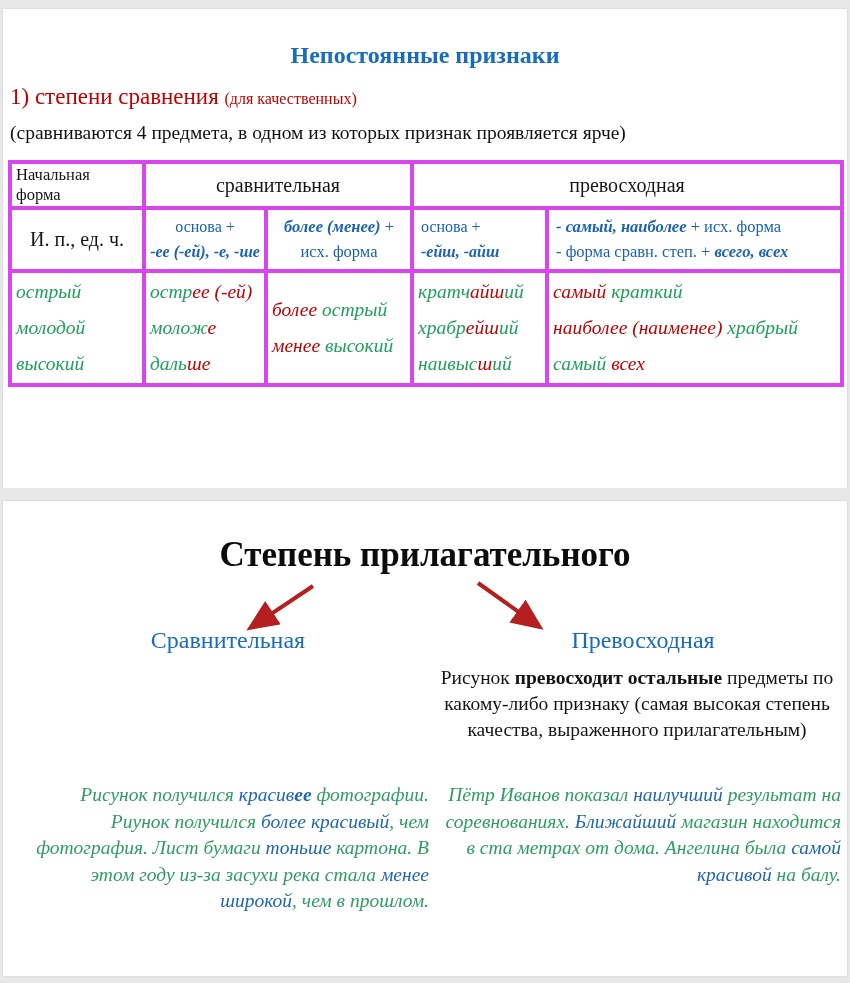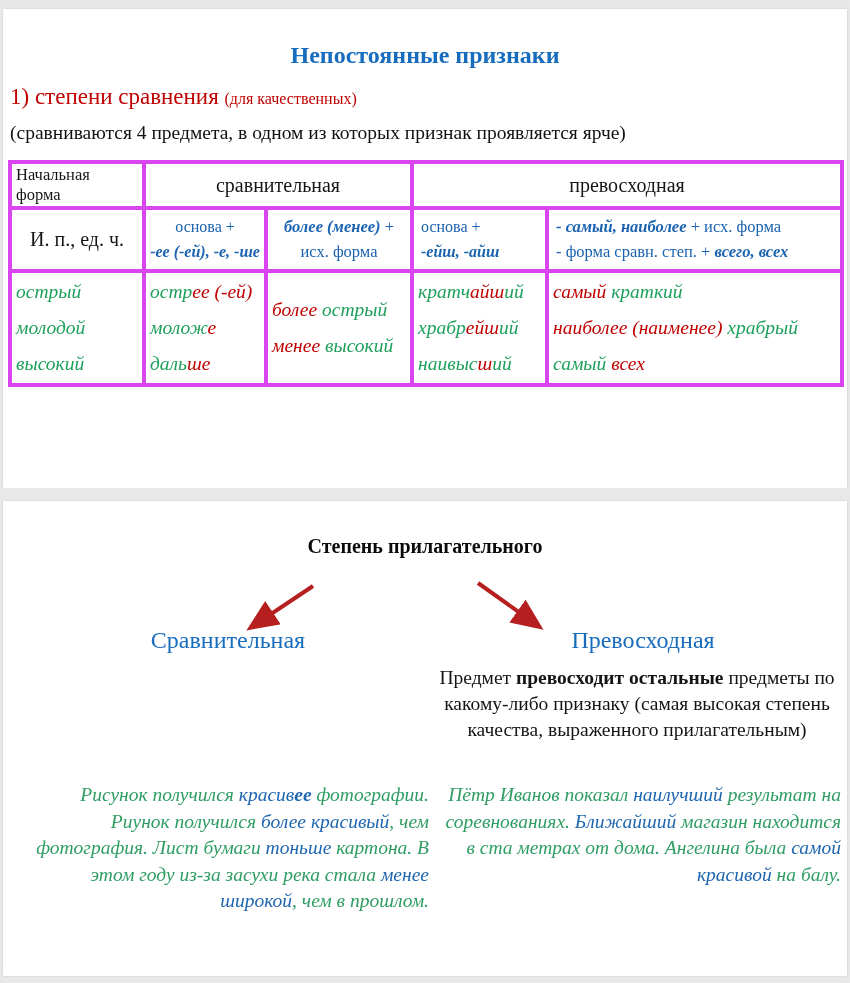--- a/index.html
+++ b/index.html
@@ -42,21 +42,21 @@
   .c-bluebi{color:var(--table_blue,#1b63b0);font-weight:700;font-style:italic;}
   .c-green{color:var(--green,#1ea05c);}
   .c-red{color:var(--red,#c00000);}
   .c-bold{font-weight:700;}
   .c-exgreen{color:var(--example_green,#2f9d63);}
   .c-exblue{color:var(--example_blue,#1e66b0);}
   .c-exblueb{color:var(--example_blue,#1e66b0);font-weight:700;}
 
   
   .p2-title{position:absolute;top:34px;left:0;right:0;text-align:center;
-    font-size:20px;font-weight:700;color:#0c0c0c;}
+    font-size:35px;font-weight:700;color:#0c0c0c;}
   .arrows{position:absolute;top:75px;left:0;}
   .branch-label{position:absolute;top:126px;width:400px;text-align:center;
     font-size:24px;color:var(--accent_blue,#176cbd);}
   #label-left{left:25px;}
   #label-right{left:440px;}
   .definition{position:absolute;top:164px;width:396px;text-align:center;
     font-size:19.5px;line-height:26px;color:#141414;}
   #def-left{left:22px;}
   #def-right{left:434px;width:400px;}
   .examples{position:absolute;top:281px;width:404px;text-align:right;
@@ -148,17 +148,17 @@
         <path d="M0,0 L8,3.5 L0,7 z" fill="#b51f1f"></path>
       </marker>
     </defs>
     <line x1="310" y1="10" x2="250" y2="50" stroke="#b51f1f" stroke-width="4" marker-end="url(#ah)"></line>
     <line x1="475" y1="7" x2="534" y2="49" stroke="#b51f1f" stroke-width="4" marker-end="url(#ah)"></line>
   </svg>
 
   <div class="branch-label" id="label-left">Сравнительная</div>
   <div class="branch-label" id="label-right">Превосходная</div>
 
-  <div class="definition" id="def-right"><span>Предмет </span><span class="c-bold">превосходит остальные</span><span> предметы по какому-либо признаку (самая высокая степень качества, выраженного прилагательным)</span></div>
+  <div class="definition" id="def-right"><span>Рисунок </span><span class="c-bold">превосходит остальные</span><span> предметы по какому-либо признаку (самая высокая степень качества, выраженного прилагательным)</span></div>
 
   <div class="examples" id="ex-left"><span class="c-exgreen">Рисунок получился </span><span class="c-exblue">красив</span><span class="c-exblueb">ее</span><span class="c-exgreen"> фотографии. Риунок получился </span><span class="c-exblue">более красивый</span><span class="c-exgreen">, чем фотография. Лист бумаги </span><span class="c-exblue">тоньше</span><span class="c-exgreen"> картона. В этом году из-за засухи река стала </span><span class="c-exblue">менее широкой</span><span class="c-exgreen">, чем в прошлом.</span></div>
   <div class="examples" id="ex-right"><span class="c-exgreen">Пётр Иванов показал </span><span class="c-exblue">наилучший</span><span class="c-exgreen"> результат на соревнованиях. </span><span class="c-exblue">Ближайший</span><span class="c-exgreen"> магазин находится в ста метрах от дома. Ангелина была </span><span class="c-exblue">самой красивой</span><span class="c-exgreen"> на балу.</span></div>
 </div>
 
 </body></html>

